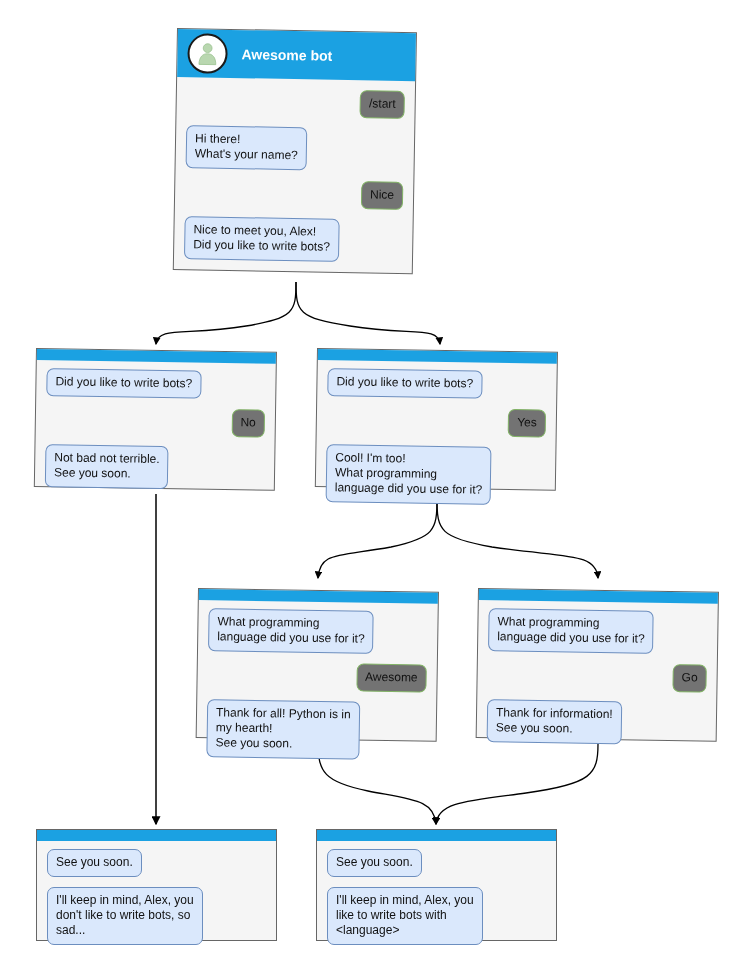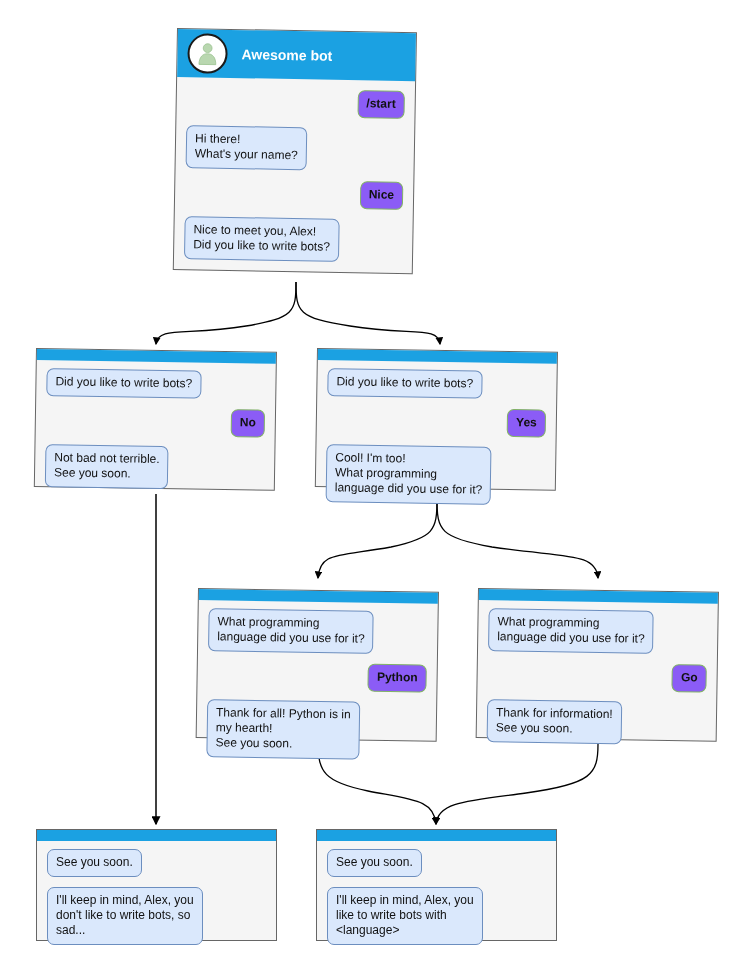--- a/index.html
+++ b/index.html
@@ -92,23 +92,22 @@
     line-height: 15px;
     color: #111111;
     box-sizing: border-box;
     white-space: pre-line;
   }
   .msg.bot {
     background: #dae8fc;
     border: 1px solid #6c8ebf;
   }
   .msg.user {
-    background: #8b5cf6;
+    background: #737373;
     border: 1px solid #82b366;
-    font-weight: bold;
   }
   .row {
     display: flex;
     margin-bottom: 10px;
   }
   .row.left  { justify-content: flex-start; }
   .row.right { justify-content: flex-end; }
   .row:last-child { margin-bottom: 0; }
 </style>
 </head>
@@ -200,21 +199,21 @@
   </div>
 
   <div class="node skewed" style="left:192px; top:588px; width:241px; height:150px; transform: rotate(0.9deg);">
     <div class="node-header bar-only"></div>
     <div class="node-body">
       <div class="row left">
         <div class="msg bot">What programming
 language did you use for it?</div>
       </div>
       <div class="row right">
-        <div class="msg user">Python</div>
+        <div class="msg user">Awesome</div>
       </div>
       <div class="row left">
         <div class="msg bot">Thank for all! Python is in
 my hearth!
 See you soon.</div>
       </div>
     </div>
   </div>
 
   <div class="node skewed" style="left:472px; top:588px; width:241px; height:150px; transform: rotate(0.9deg);">

